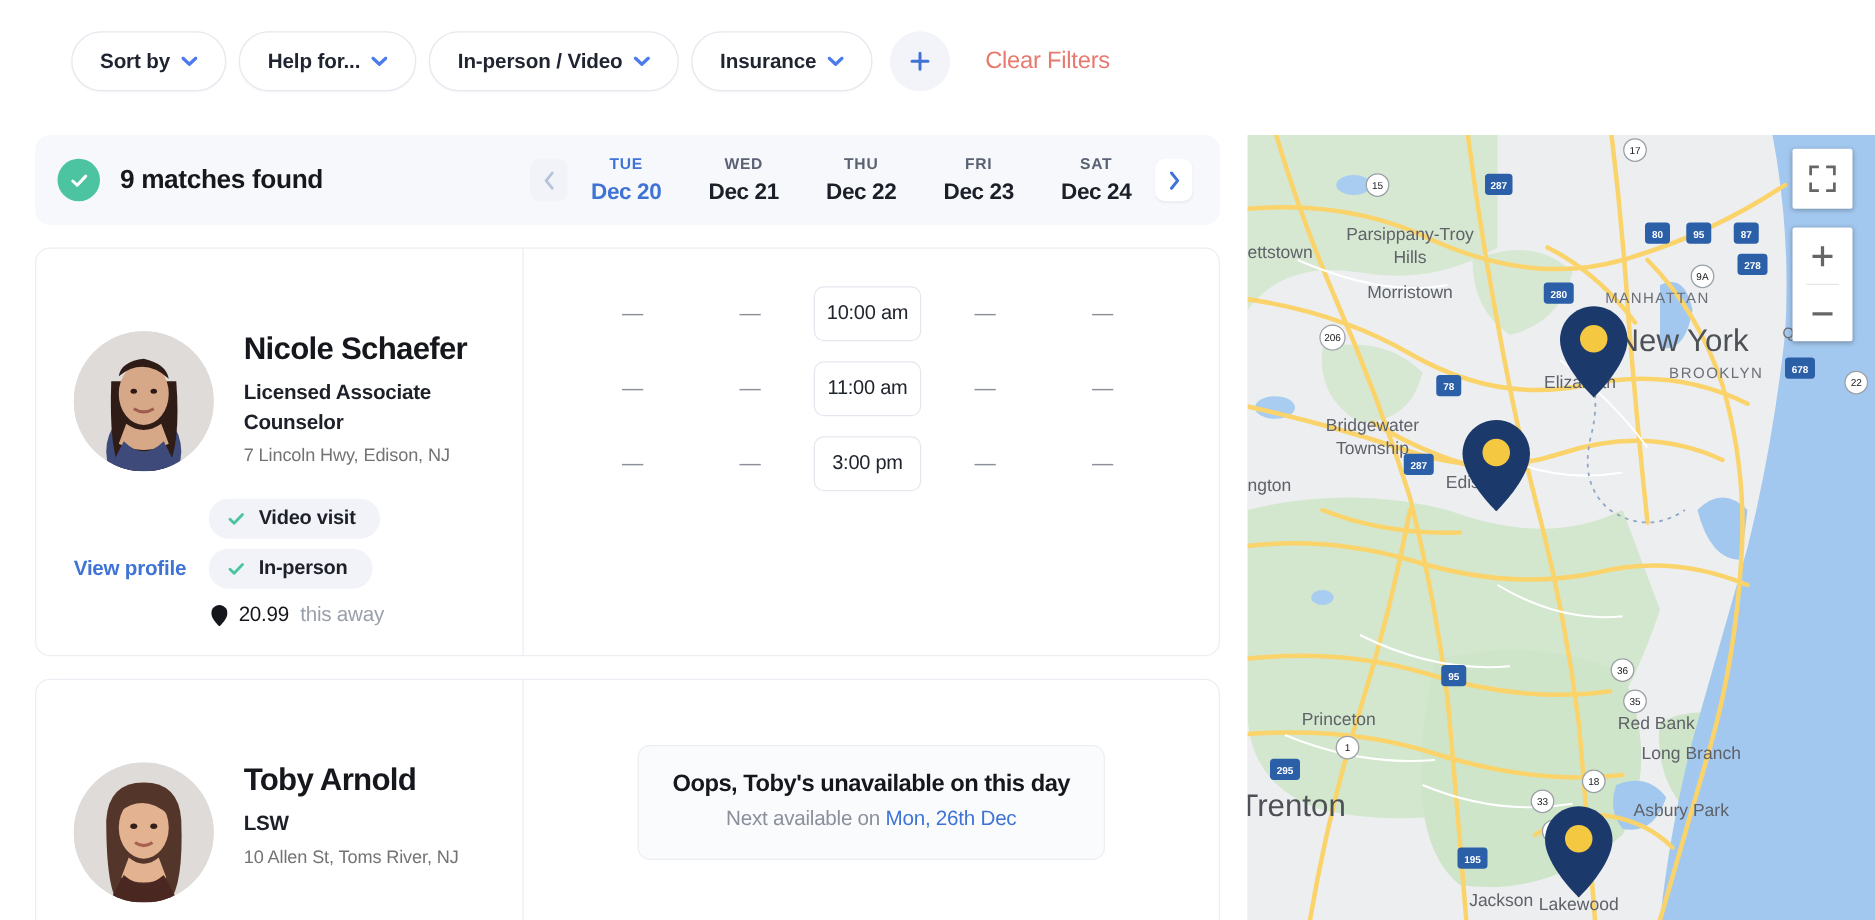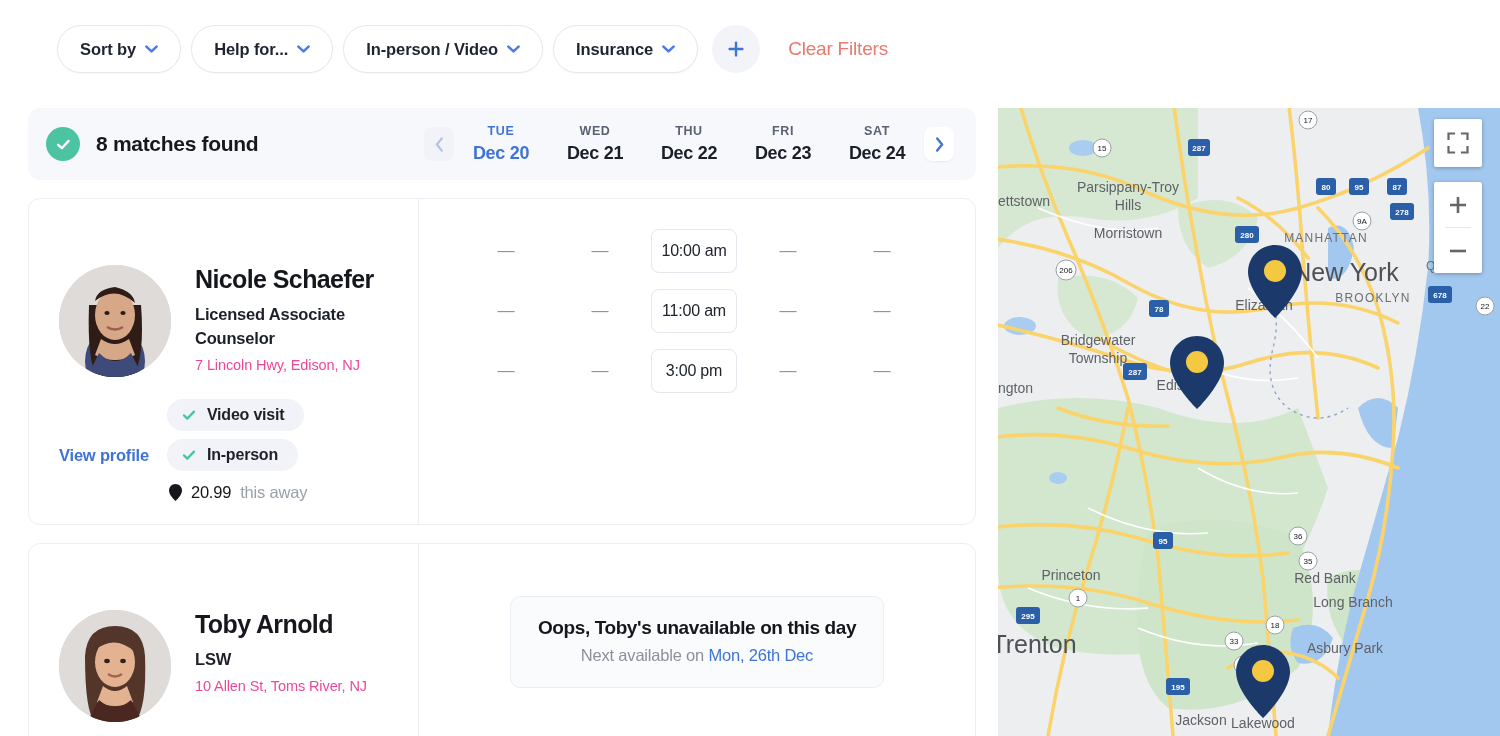--- a/index.html
+++ b/index.html
@@ -160,21 +160,21 @@
     letter-spacing: -0.6px; line-height: 1.15;
   }
   .pcred {
     margin-top: 9px;
     font-size: 16.5px; font-weight: 700; color: #1d2029;
     line-height: 1.45; letter-spacing: -0.2px;
     max-width: 170px;
   }
   .paddr {
     margin-top: 6px;
-    font-size: 14.5px; color: #ec4899; letter-spacing: -0.1px;
+    font-size: 14.5px; color: #737373; letter-spacing: -0.1px;
   }
 
   .card-foot { display: flex; gap: 18px; margin-top: 22px; }
   .view-profile {
     font-size: 16.5px; font-weight: 600; color: #3f74d6;
     background: none; border: none; cursor: pointer;
     padding: 0; margin-top: 10px;
     letter-spacing: -0.2px; white-space: nowrap;
   }
   .tags { display: flex; flex-direction: column; gap: 8px; }
@@ -311,21 +311,21 @@
   </div>
 
   <div class="results">
 
     <div class="summary-bar">
       <span class="check-circle">
         <svg viewBox="0 0 19 19">
             <path d="M4.2 9.8 7.8 13.2 14.6 5.9"></path>
           </svg>
       </span>
-      <span class="matches-text">8 matches found</span>
+      <span class="matches-text">9 matches found</span>
 
       <div class="date-nav">
         <button class="nav-btn prev">
           <svg viewBox="0 0 9 15">
               <path d="M6.8 1.4 1.9 7.5 6.8 13.6"></path>
             </svg>
         </button>
 
         <div class="day-col sel">
           <div class="dow">TUE</div>

